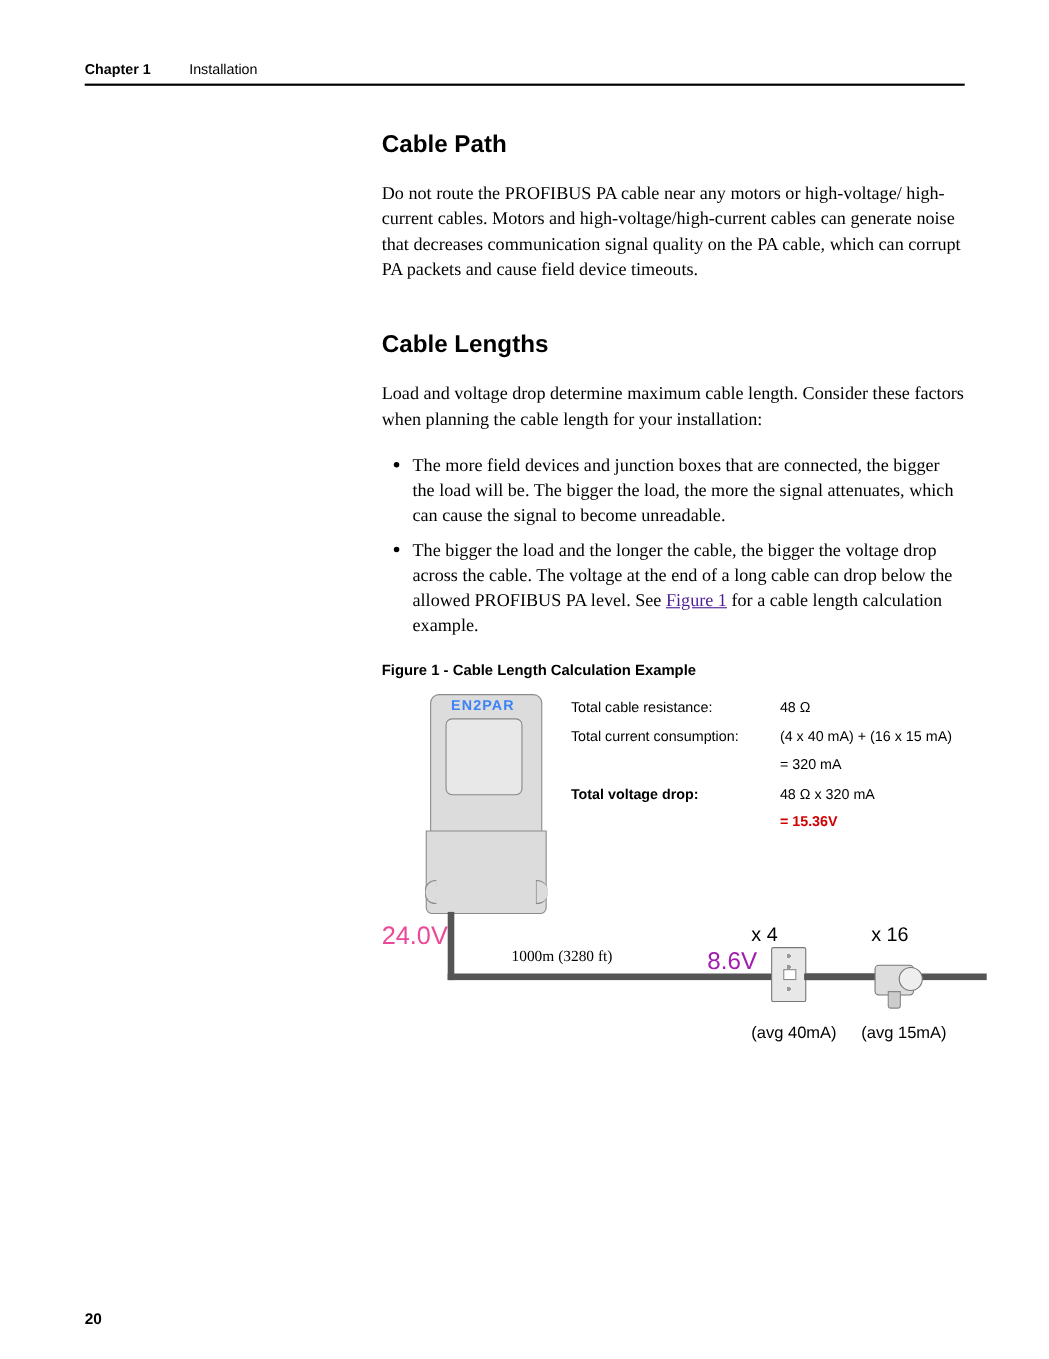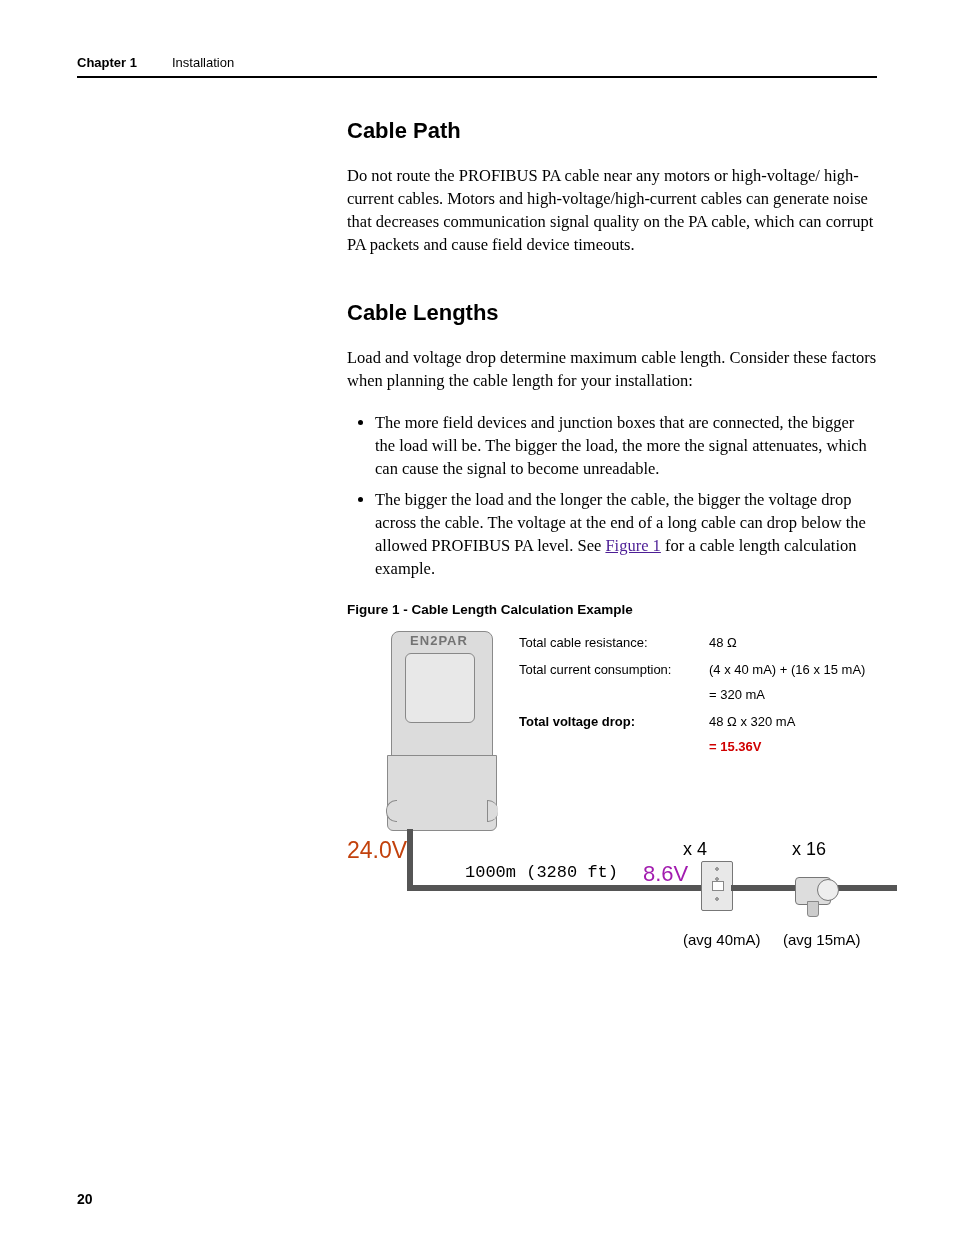--- a/index.html
+++ b/index.html
@@ -93,21 +93,21 @@
   }
   .dev-label {
     position: absolute;
     left: 14px;
     top: 6px;
     width: 76px;
     text-align: center;
     font-family: Arial, sans-serif;
     font-weight: 700;
     font-size: 13px;
-    color: #737373;
+    color: #3b82f6;
     letter-spacing: 1px;
   }
   .dev-screen {
     position: absolute;
     left: 18px;
     top: 26px;
     width: 68px;
     height: 68px;
     border: 1.5px solid #888;
     border-radius: 6px;
@@ -154,21 +154,21 @@
   }
   .calc-bold { font-weight: 700; }
   .calc-red { color: #d00000; font-weight: 600;}
 
   .volt-in {
     position: absolute;
     left: 0px;
     top: 210px;
     font-family: Arial, sans-serif;
     font-size: 23px;
-    color: #c2410c;
+    color: #ec4899;
   }
   .trunk-h1 {
     position: absolute;
     left: 60px;
     top: 202px;
     width: 6px;
     height: 62px;
     background: #555;
   }
   .trunk-h {
@@ -176,22 +176,22 @@
     left: 60px;
     top: 258px;
     height: 6px;
     width: 490px;
     background: #555;
   }
   .cable-len {
     position: absolute;
     left: 118px;
     top: 236px;
-    font-family: Liberation Mono, monospace;
-    font-size: 17px;
+    font-family: Liberation Serif, serif;
+    font-size: 14px;
     color: #000;
   }
   .volt-out {
     position: absolute;
     left: 296px;
     top: 234px;
     font-family: Arial, sans-serif;
     font-size: 22px;
     color: #a21caf;
   }

